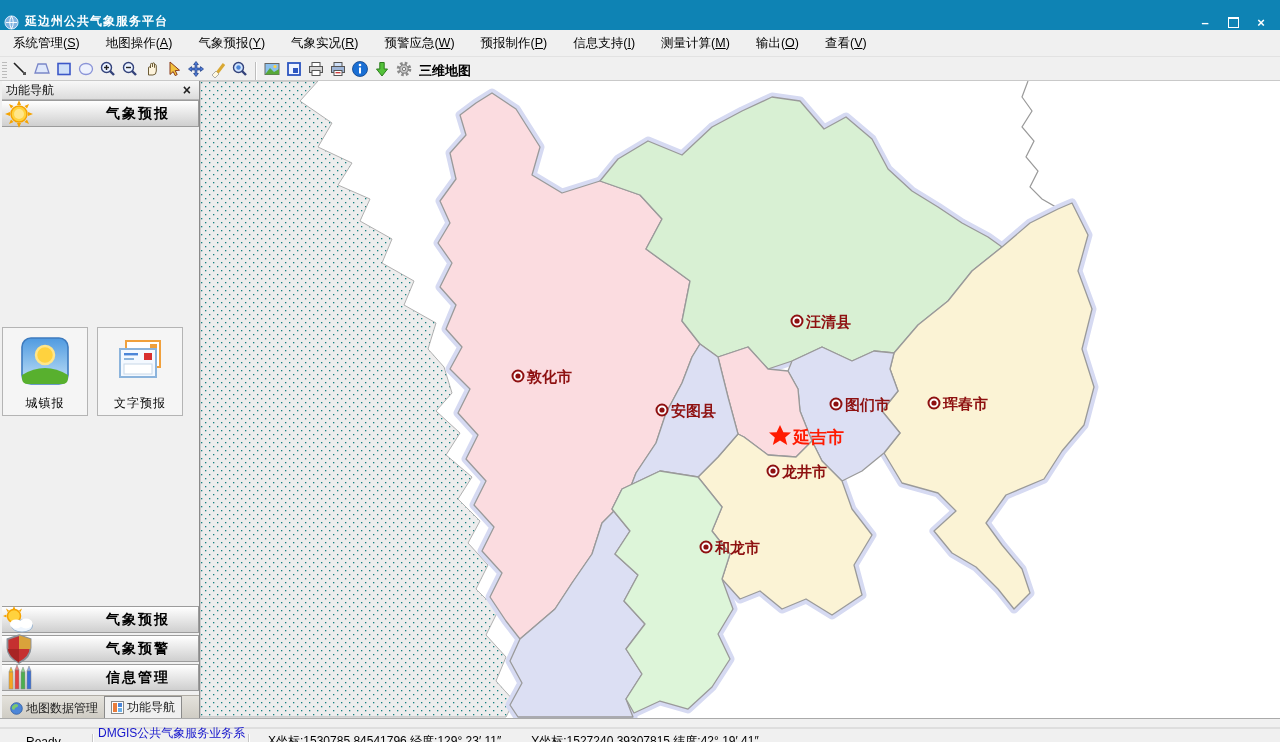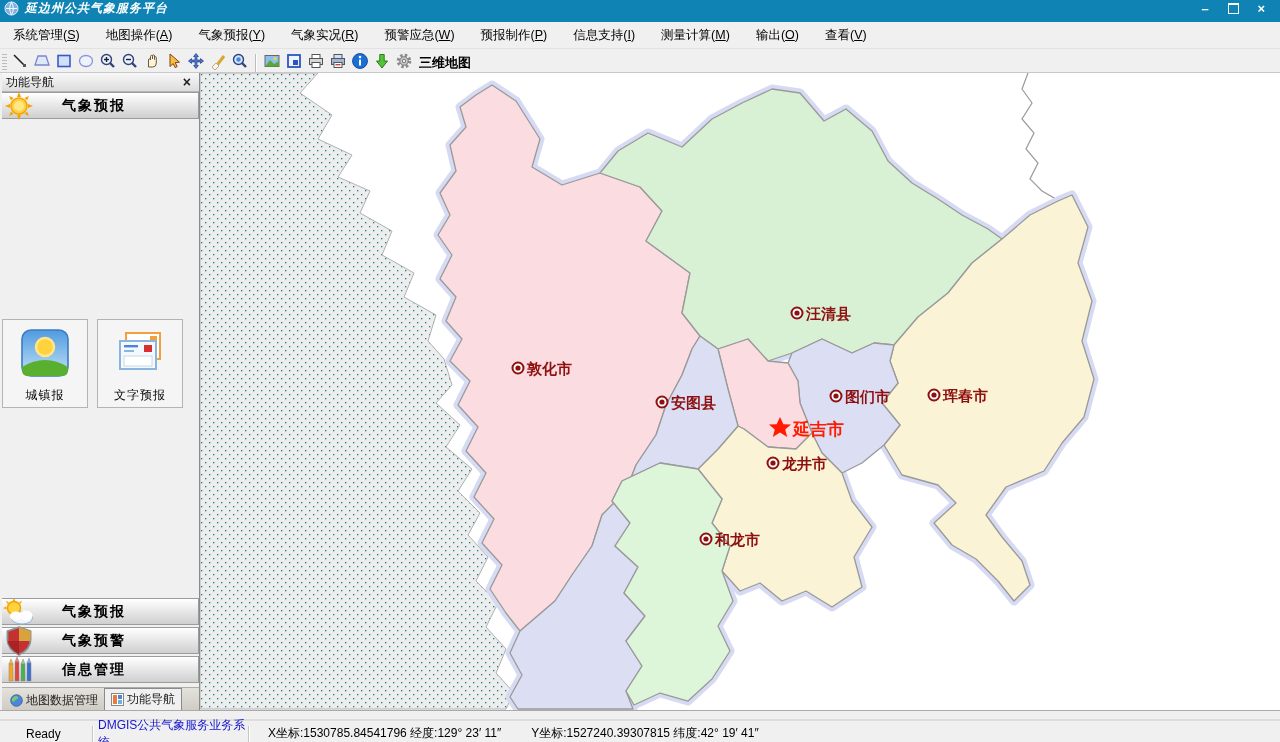--- a/index.html
+++ b/index.html
@@ -1,18 +1,18 @@
 <!DOCTYPE html>
 <html style="--c-titlebar: #0e83b4; --c-label_dark_red: #8e1111; --c-capital_red: #ff1a00; --c-status_link_blue: #1414cc; --c-halo: #d6daf2; --c-border_gray: #9a9a9a;"><head>
 <meta charset="utf-8">
 <style>
   html,body{margin:0;padding:0;background:#e8e8e8;font-family:"Liberation Sans","DejaVu Sans",sans-serif;-webkit-font-smoothing:none;}
   .window{position:relative;width:1280px;height:742px;background:#f0f0f0;overflow:hidden;}
   
-  .titlebar{height:22px;background:var(--c-titlebar,#0e83b4);display:flex;align-items:flex-start;color:#fff;font-style:italic;}
+  .titlebar{height:30px;background:var(--c-titlebar,#0e83b4);display:flex;align-items:flex-end;color:#fff;}
   .titlebar .app-icon{width:16px;height:16px;margin:0 5px 0 4px;display:flex;align-items:center;}
   .titlebar .title{font-size:12px;font-weight:bold;letter-spacing:1px;}
   .win-controls{margin-left:auto;display:flex;align-items:center;gap:10px;padding-right:10px;}
   .win-btn{width:18px;height:16px;display:flex;align-items:center;justify-content:center;font-size:13px;font-weight:bold;color:#fff;cursor:default;}
   .max-box{width:9px;height:8px;border:1px solid #fff;border-top:2px solid #fff;}
   
   .menubar{height:26px;background:#f0f0f0;display:flex;align-items:center;font-size:12.5px;border-bottom:1px solid #e2e2e2;}
   .menu-item{padding:4px 13px;color:#000000;}
   .menu-item u{text-decoration:underline;}
   
@@ -20,21 +20,21 @@
   .grip{width:5px;height:18px;margin:0 2px;background:repeating-linear-gradient(to bottom,#bbb 0 1px,transparent 1px 3px);}
   .tbi{width:22px;height:22px;display:flex;align-items:center;justify-content:center;}
   .tb-sep{width:1px;height:18px;background:#bdbdbd;border-right:1px solid #fff;margin:0 4px;}
   .tb-label{font-size:13px;font-weight:bold;color:#000;margin-left:4px;}
   
   .main{display:flex;height:637px;border-bottom:1px solid #aaa;}
   .sidebar{width:200px;background:#f0f0f0;border-right:1px solid #8a8a8a;display:flex;flex-direction:column;box-sizing:border-box;padding-left:2px;}
   .side-caption{height:18px;background:linear-gradient(#f8f8f8,#dcdcdc);border-bottom:1px solid #b5b5b5;display:flex;align-items:center;font-size:12px;color:#111;padding:0 4px;}
   .side-caption .cap-text{flex:1;}
   .side-caption .cap-close{font-size:14px;font-weight:bold;color:#222;padding:0 4px;}
-  .sec-header{height:25px;border:1px solid #9c9c9c;border-left:none;background:linear-gradient(#ffffff,#cfcfcf);display:flex;align-items:center;font-size:14px;font-weight:bold;color:#000;}
+  .sec-header{height:25px;border:1px solid #9c9c9c;border-left:none;background:linear-gradient(#ffffff,#cfcfcf);display:flex;align-items:center;font-size:14px;font-weight:bold;color:#000;gap:44px;}
   .sec-header .sec-icon{width:34px;display:flex;justify-content:center;}
   .sec-header .sec-label{margin-left:26px;letter-spacing:2px;}
   .side-body{flex:1;display:flex;flex-direction:row;align-items:center;padding-top:9px;gap:9px;}
   .big-btn{width:84px;background:#f5f5f5;border:1px solid #b4b4b4;display:flex;flex-direction:column;align-items:center;padding:7px 0 3px;}
   .big-btn .bb-label{font-size:12px;color:#000;margin-top:4px;letter-spacing:1px;}
   .collapsed{display:flex;flex-direction:column;gap:2px;margin-top:auto;}
   .tabrow{height:22px;margin-top:4px;background:linear-gradient(#e4e2dc,#cfccc4);border-top:1px solid #b0aca4;display:flex;align-items:flex-end;padding-left:2px;font-size:12px;}
   .tab{display:flex;align-items:center;gap:3px;height:20px;padding:0 6px;color:#222;}
   .tab.active{background:#f0f0f0;border:1px solid #8a8a8a;border-bottom:none;height:21px;}
   .map{position:relative;flex:1;background:#ffffff;overflow:hidden;}

